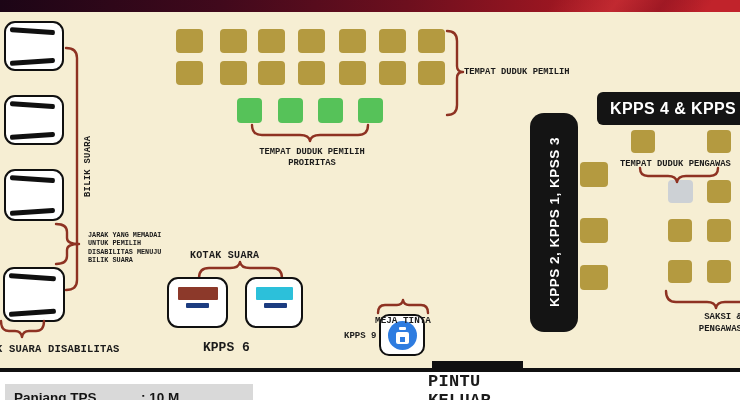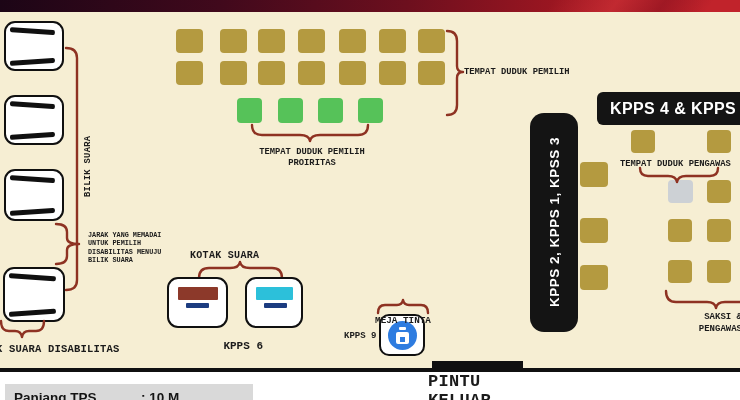--- a/index.html
+++ b/index.html
@@ -42,21 +42,21 @@
   #ink-circle .ink-label{position:absolute;left:12px;top:16px;width:5px;height:5px;background:#2e7ce0;}
   
   #exit-door{position:absolute;left:432px;top:361px;width:91px;height:9px;background:#101010;}
   
   .lbl{position:absolute;white-space:pre-line;font-family:Liberation Mono, monospace;}
   #lbl-bilik-suara{left:83px;top:133px;height:64px;writing-mode:vertical-rl;transform:rotate(180deg);font-size:8.8px;letter-spacing:.3px;white-space:nowrap;}
   #lbl-jarak{left:88px;top:231px;font-size:6.8px;line-height:8.4px;}
   #lbl-tempat-duduk-pemilih{left:464px;top:67px;font-size:8.8px;white-space:nowrap;}
   #lbl-prioritas{left:250px;top:147px;width:124px;text-align:center;font-size:8.8px;line-height:11px;}
   #lbl-kotak-suara{left:190px;top:250px;width:100px;text-align:left;font-size:10px;letter-spacing:.3px;}
-  #lbl-kpps6{left:203px;top:340px;width:60px;text-align:right;font-size:11px;}
+  #lbl-kpps6{left:203px;top:340px;width:60px;text-align:left;font-size:13px;}
   #lbl-kpps7{left:344px;top:331px;font-size:9px;white-space:nowrap;}
   #lbl-meja-tinta{left:368px;top:291px;width:70px;text-align:center;font-size:9.3px;margin-top:24px;}
   #lbl-pintu-keluar{left:428px;top:372px;width:100px;text-align:left;font-size:17px;letter-spacing:.3px;}
   #lbl-pengawas{left:620px;top:159px;font-size:8.8px;white-space:nowrap;}
   #lbl-saksi{left:678px;top:312px;width:64px;text-align:right;font-size:9px;line-height:11.5px;}
   #lbl-disabilitas{left:-30px;top:343px;font-size:10.5px;white-space:nowrap;letter-spacing:.2px;}
   
   #info-row{position:absolute;left:5px;top:384px;width:248px;height:30px;background:#d9d9d9;box-sizing:border-box;padding:6px 0 0 9px;font-size:13.5px;color:#141414;}
   #info-row .val{position:absolute;left:136px;top:6px;}
 </style>

